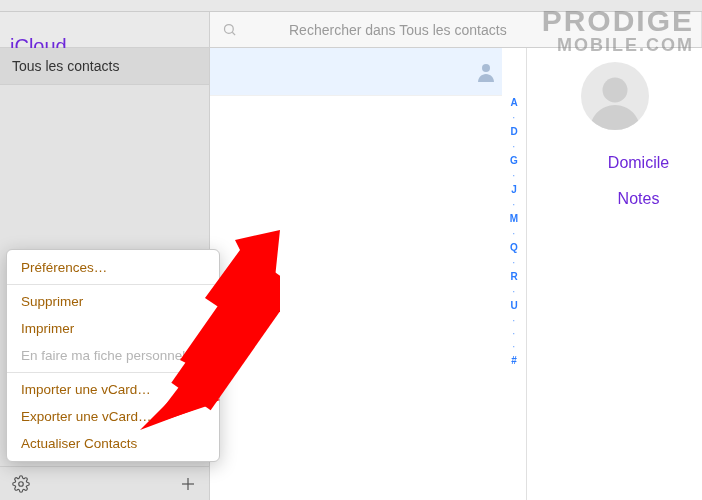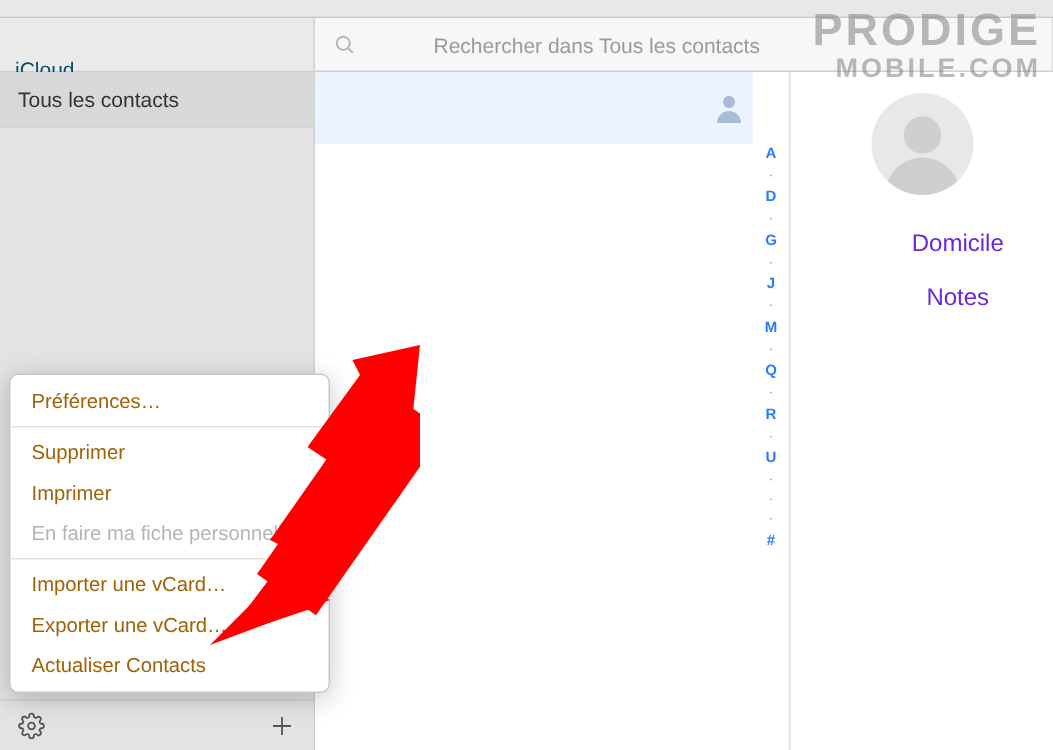--- a/index.html
+++ b/index.html
@@ -30,23 +30,23 @@
   .header-left {
     width: 210px;
     display: flex;
     align-items: center;
     padding: 0 10px;
     height: 100%;
     border-right: 1px solid #d0d0d0;
     background: #eaeaea;
   }
   .brand {
-    font-size: 14px;
+    font-size: 20px;
     font-weight: 500;
-    color: #0c4a6e;
+    color: #6d28d9;
     margin-right: 6px;
     margin-top: 33px;
   }
   .app-switch {
     color: #1d7cff;
     font-size: 16px;
     font-weight: 400;
     display: inline-flex;
     align-items: center;
     cursor: pointer;

